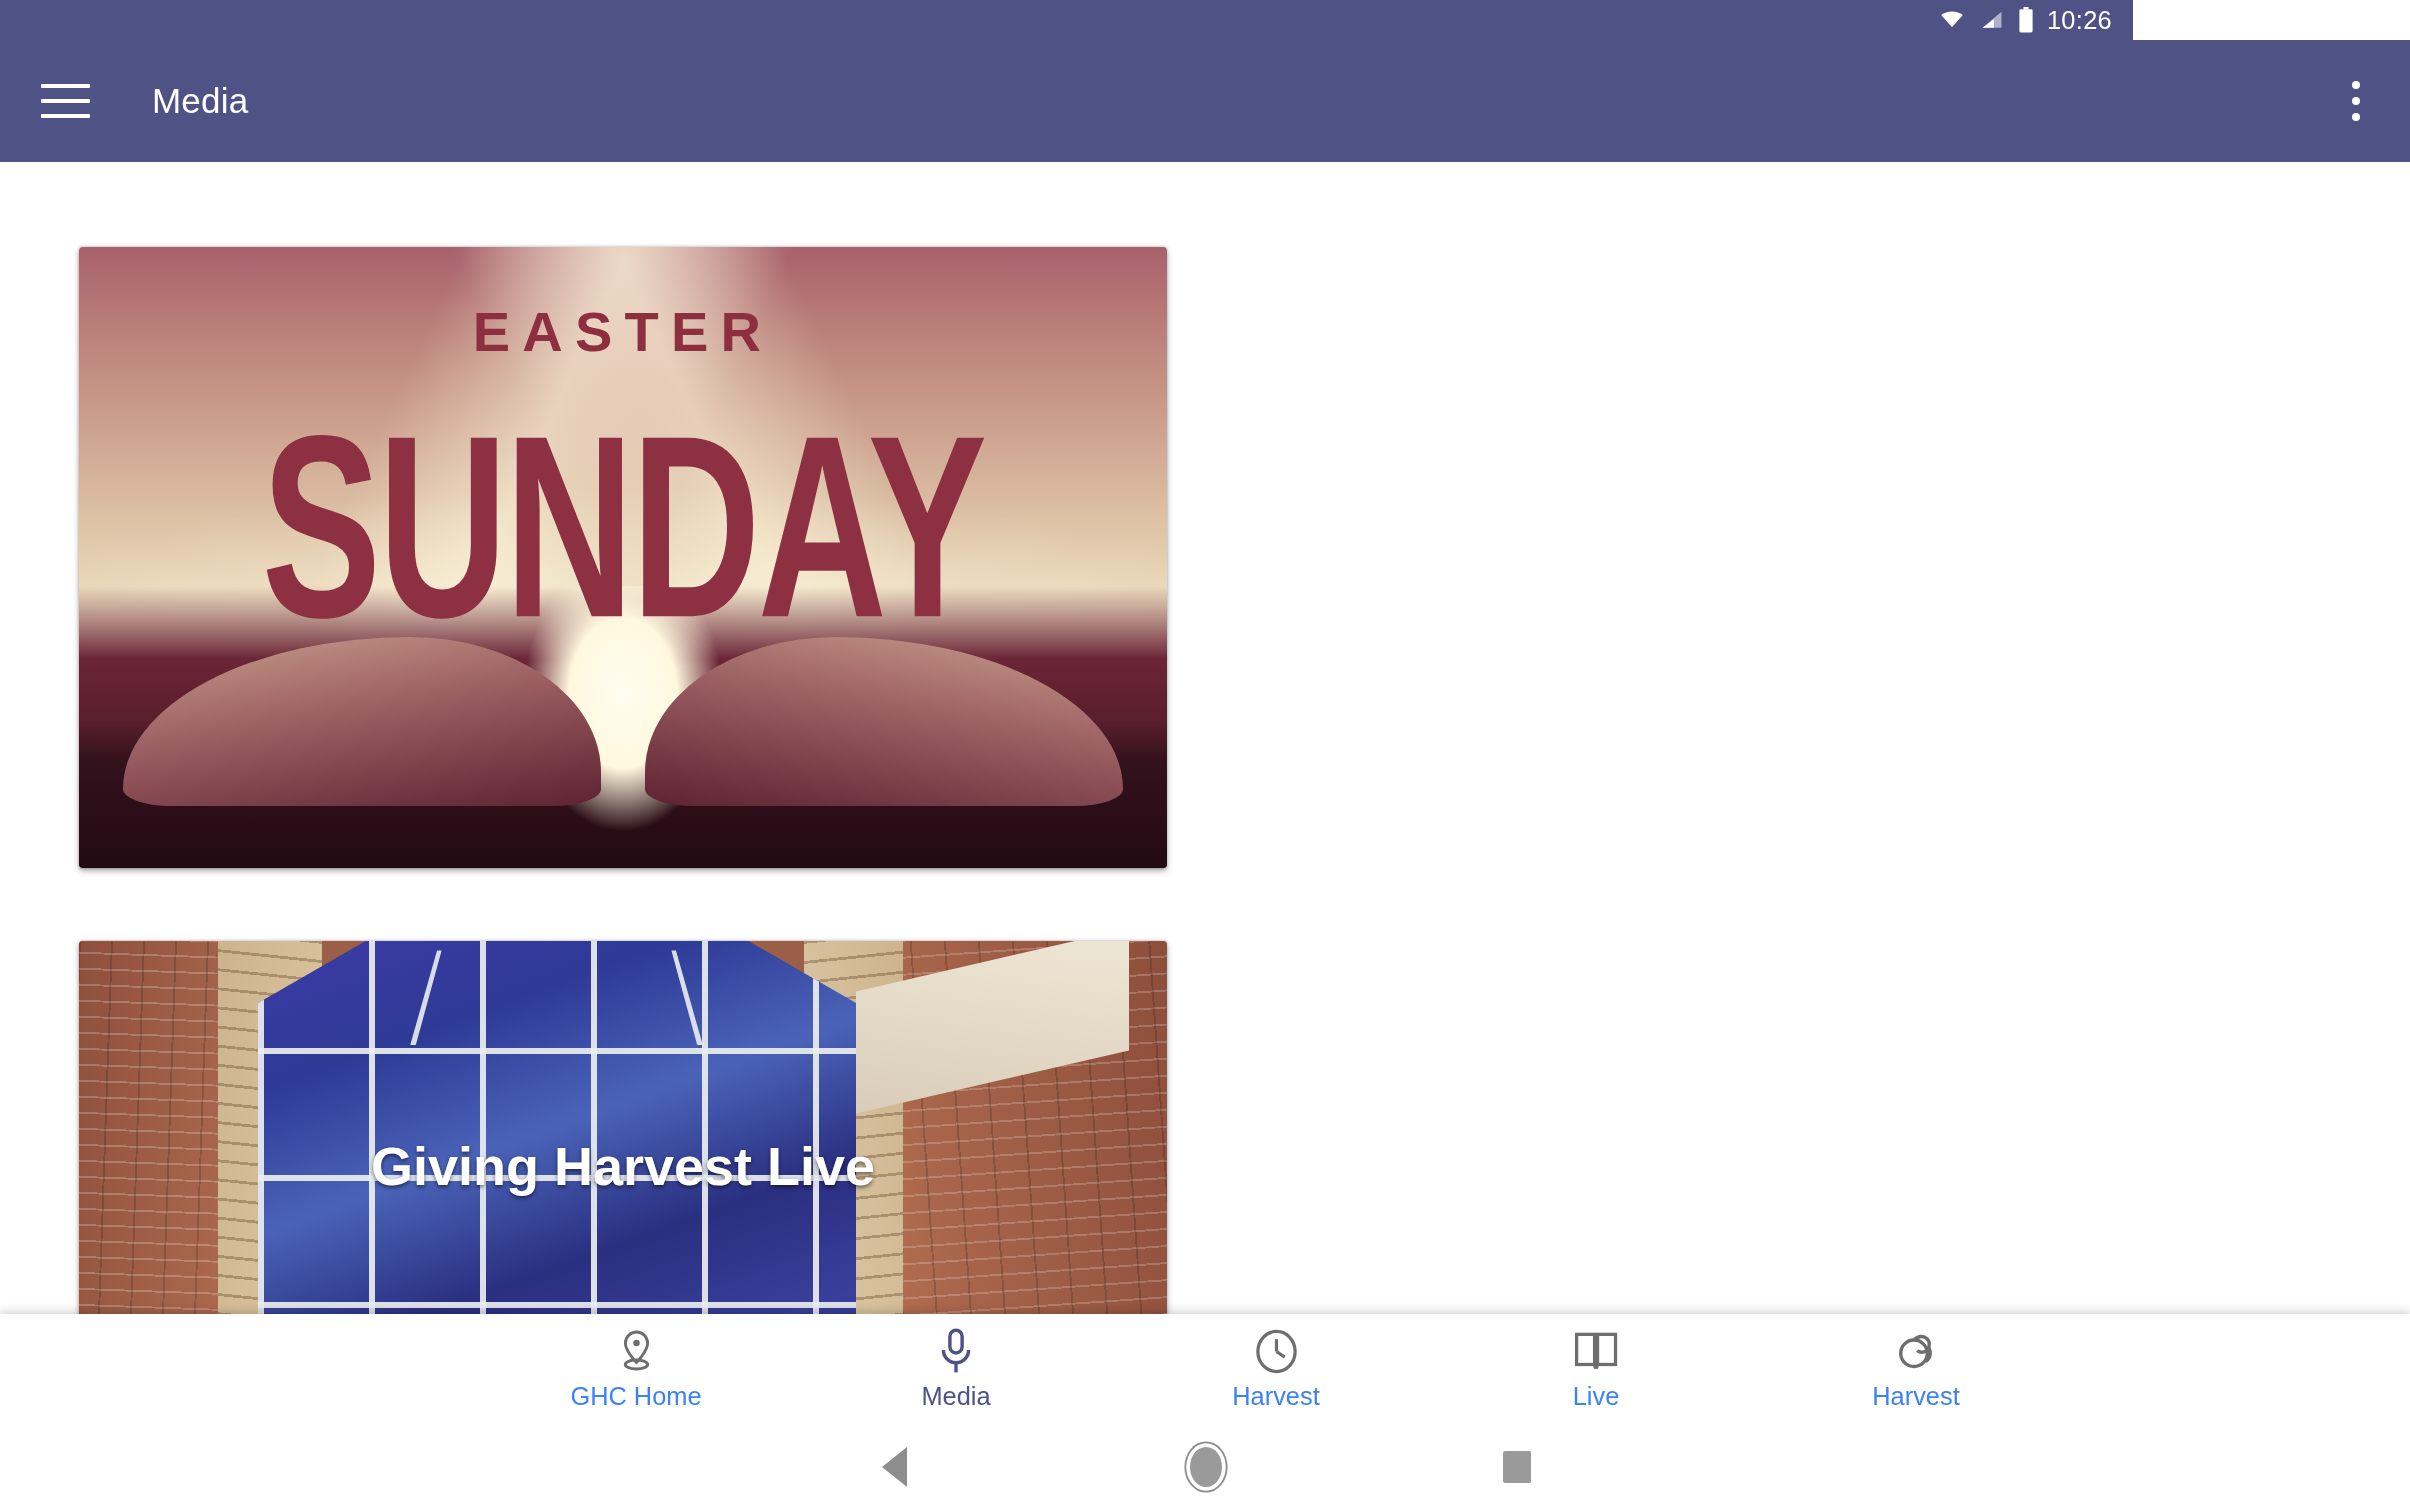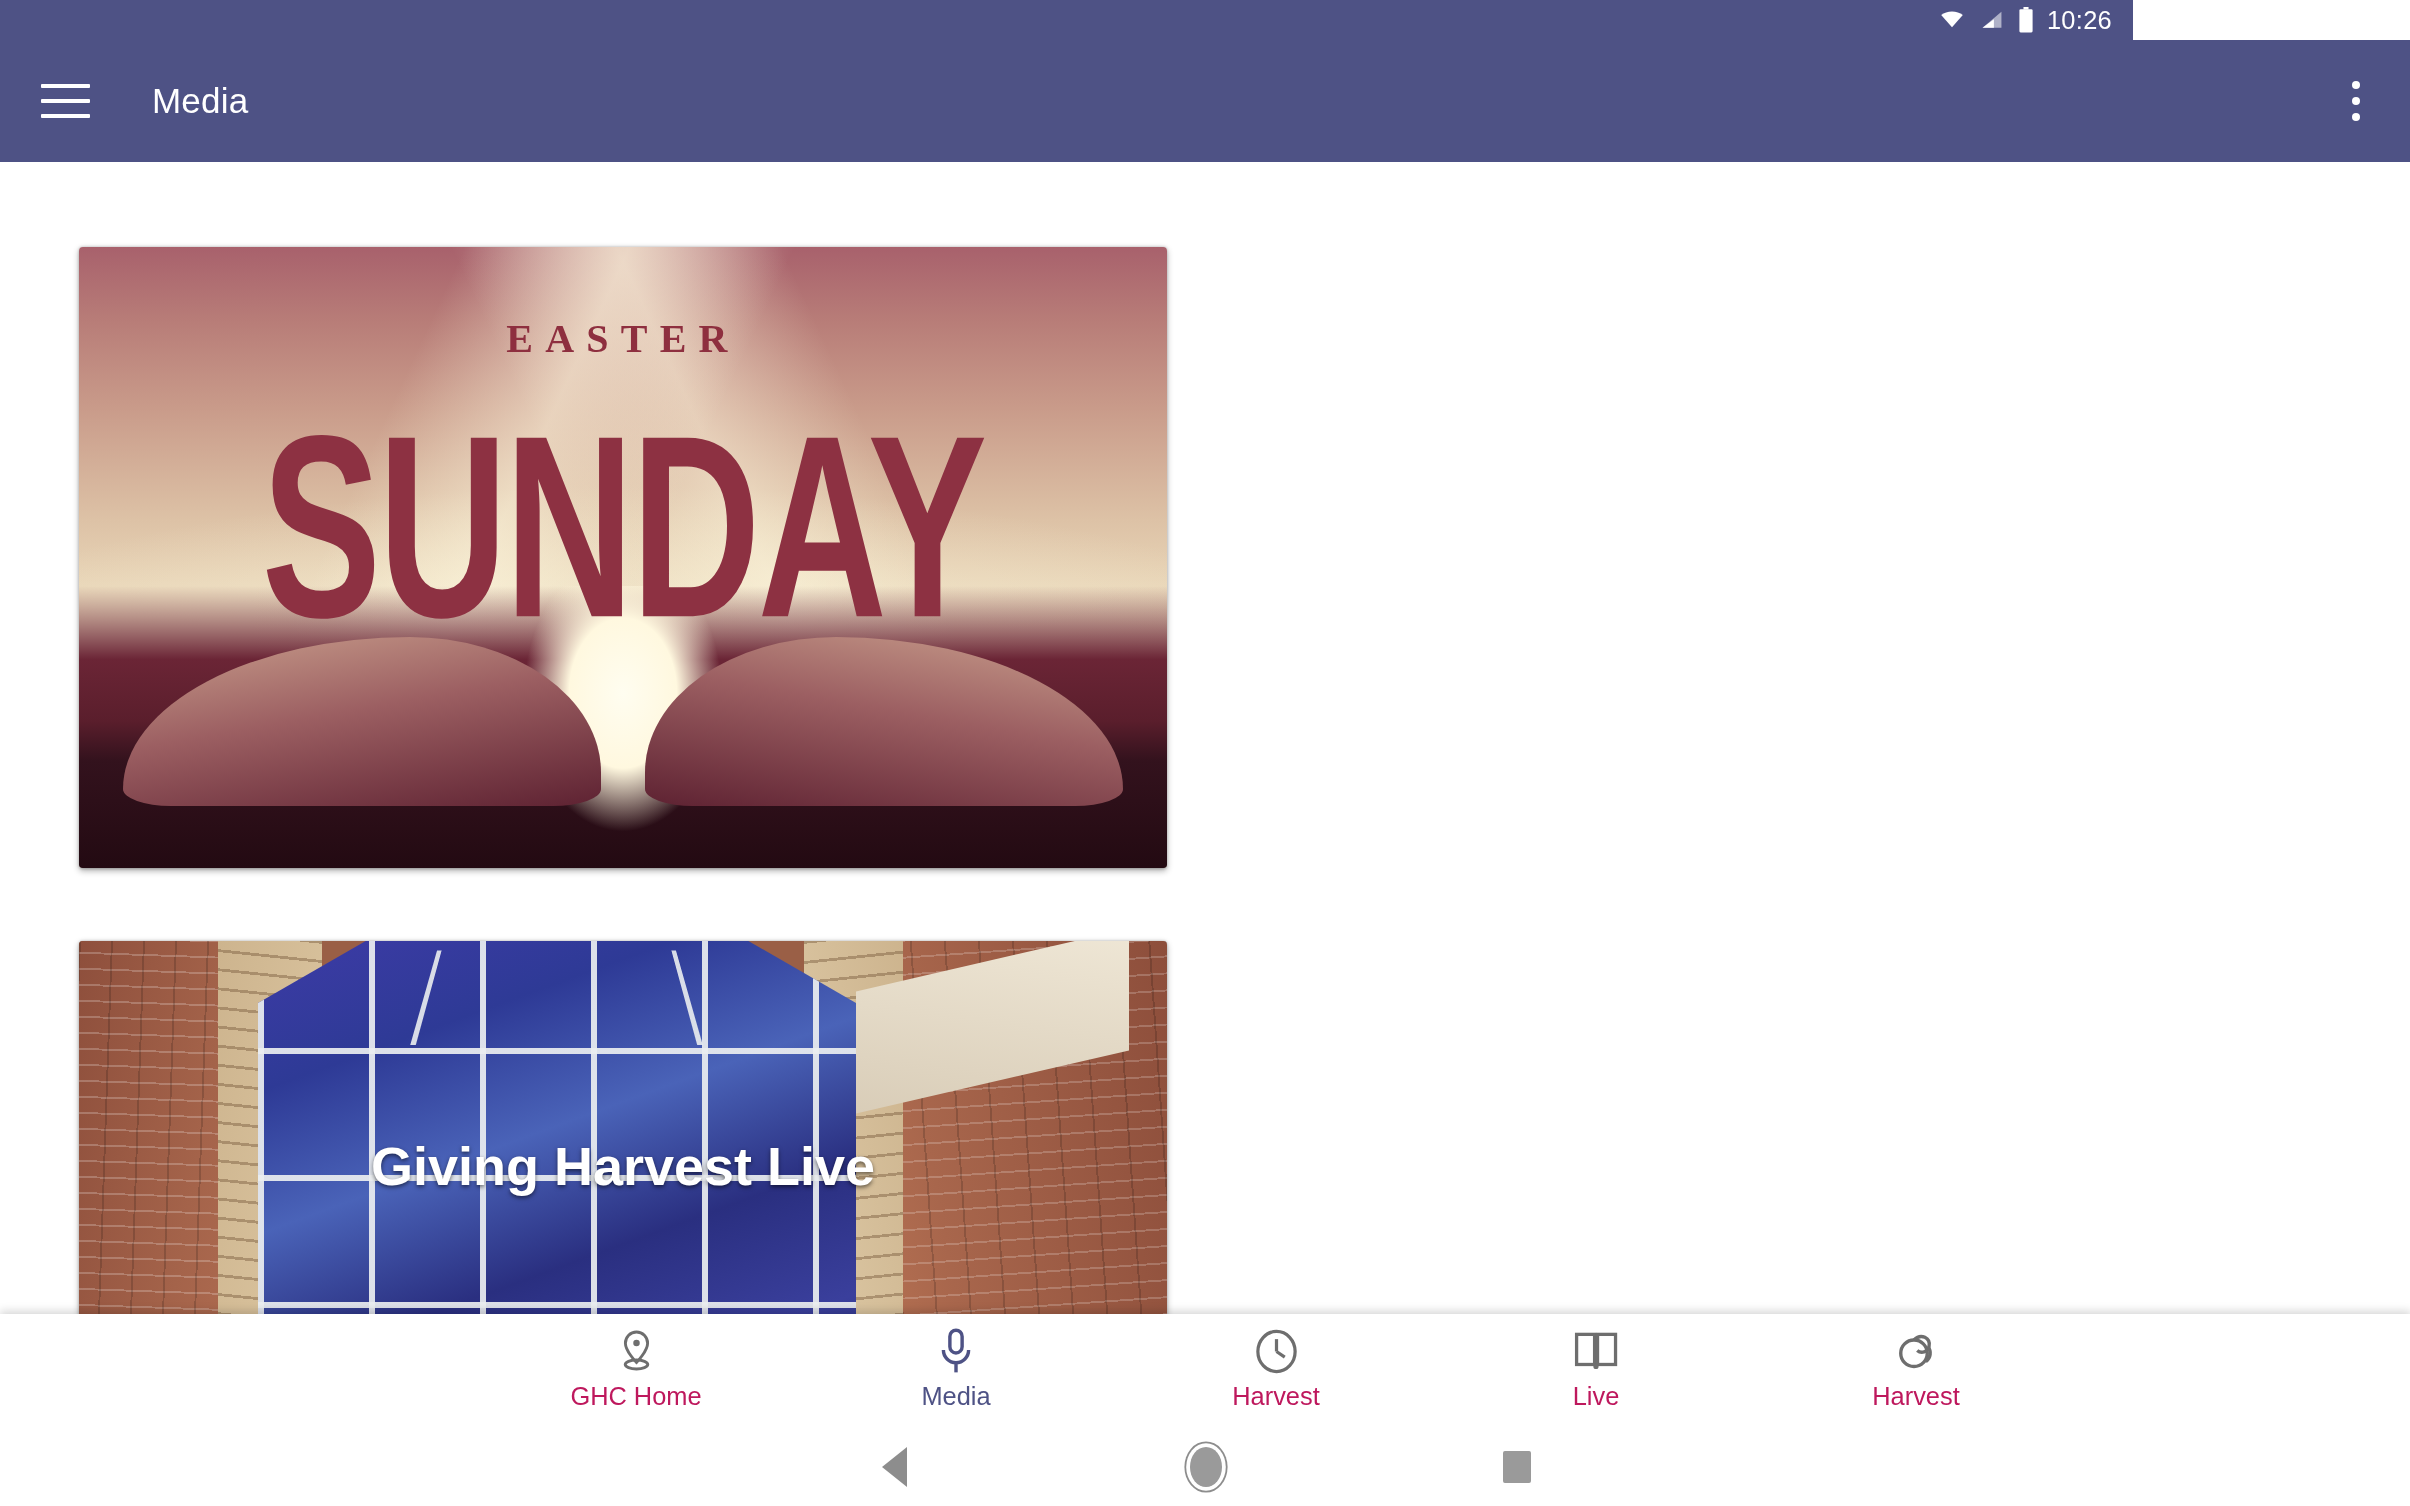--- a/index.html
+++ b/index.html
@@ -70,23 +70,23 @@
       radial-gradient(ellipse 150% 90% at 50% 88%, #fdf8df 0%, #f4ead0 20%, rgba(244,234,208,0) 55%),
       linear-gradient(180deg,#a8616c 0%, #b87d78 12%, #c99b8a 26%, #ddc2a6 44%, #eedfc0 60%, #f3ead3 70%, #7b2e3e 73%, #6d2336 82%, #3b1220 90%, #2a0b16 100%);
   }
   .e-rays{
     position:absolute; inset:0;
     background:
       linear-gradient(115deg, rgba(255,255,255,0) 28%, rgba(255,250,225,.55) 40%, rgba(255,255,255,0) 52%),
       linear-gradient(245deg, rgba(255,255,255,0) 28%, rgba(255,250,225,.50) 40%, rgba(255,255,255,0) 52%);
   }
   .e-word1{
-    position:absolute; top:68px; width:100%; text-align:center;
-    color:#8e2f3f; font-family:Liberation Serif, serif;
-    font-size:40px; letter-spacing:12.2px; font-weight:700;
+    position:absolute; top:52px; width:100%; text-align:center;
+    color:#8e2f3f; font-family:Liberation Sans, sans-serif;
+    font-size:56px; letter-spacing:12.2px; font-weight:700;
   }
   .e-word2{
     position:absolute; top:130px; width:100%; text-align:center;
     color:#8d3142; font-family:"Liberation Sans", sans-serif;
     font-size:179px; font-weight:bold; letter-spacing:-2.8px;
     transform:scaleY(1.45); transform-origin:top center;
   }
   .e-hands{
     position:absolute; left:0; bottom:0; width:100%; height:282px;
     background:
@@ -167,21 +167,21 @@
     background:#ffffff; display:flex; align-items:flex-start;
     box-shadow:0 -2.8px 8.5px rgba(0,0,0,.16);
     z-index:5;
   }
   .navspacer{ width:476px; }
   .navitem{
     width:320px; display:flex; flex-direction:column;
     align-items:center; padding-top:13px; cursor:pointer;
   }
   .navicon{ height:49px; display:flex; align-items:center; justify-content:center; }
-  .navlabel{ font-size:25.4px; color:#be185d; margin-top:5.6px; }
+  .navlabel{ font-size:25.4px; color:#3b82f6; margin-top:5.6px; }
   .navitem.active .navlabel{ color:#4e5285; }
 
   
   .androidnav{
     position:absolute; left:0; top:1427px; width:2411px; height:80px;
     background:#ffffff; display:flex; align-items:center; justify-content:center;
     z-index:6;
   }
   .an-btn{ width:311px; display:flex; align-items:center; justify-content:center; cursor:pointer; }
   .an-back{

